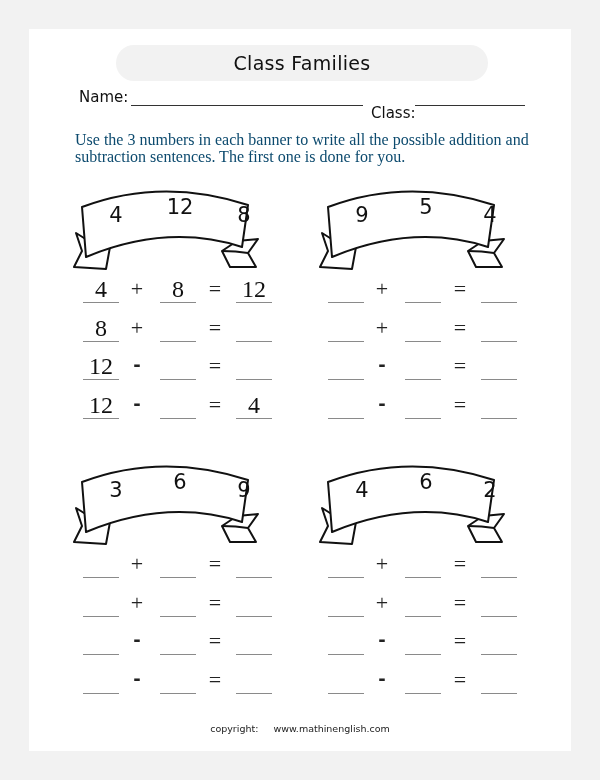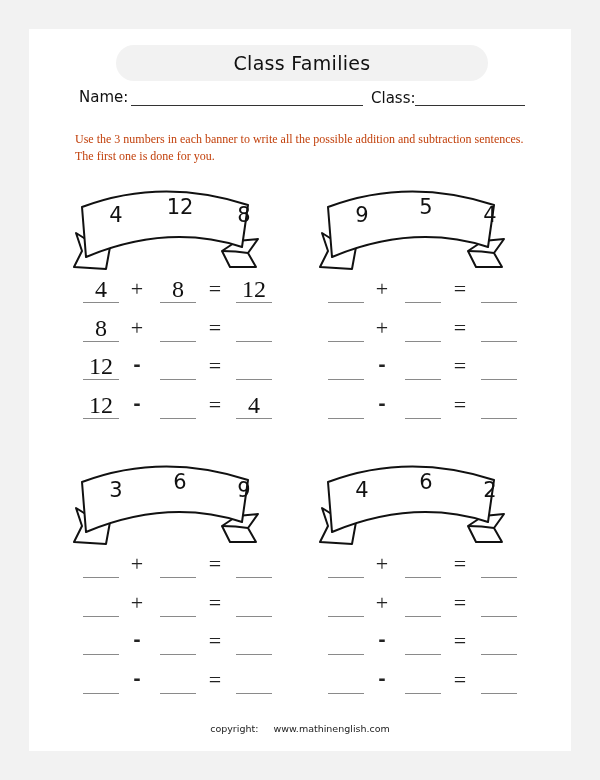--- a/index.html
+++ b/index.html
@@ -2,23 +2,23 @@
 <html><head>
 <meta charset="utf-8">
 <style>
   html, body { margin:0; padding:0; }
   body { width:600px; height:780px; background:#f2f2f2; position:relative; overflow:hidden; font-family:"DejaVu Sans", sans-serif; }
   .sheet { position:absolute; left:29px; top:29px; width:542px; height:722px; background:#ffffff; }
   .title-pill { position:absolute; left:116px; top:45px; width:372px; height:36px; background:#f2f2f2; border-radius:18px; display:flex; align-items:center; justify-content:center; font-family:"DejaVu Sans", sans-serif; font-size:19px; color:#111; letter-spacing:0.3px; }
   .name-row { position:absolute; top:88px; left:79px; font-family:"DejaVu Sans", sans-serif; font-size:15px; color:#111; }
   .name-label { position:absolute; left:0; top:0; white-space:nowrap; }
   .name-line { position:absolute; left:52px; top:17px; width:232px; border-bottom:1.5px solid #333; }
-  .class-label { position:absolute; left:292px; top:1px; white-space:nowrap; }
+  .class-label { position:absolute; left:292px; top:16px; white-space:nowrap; }
   .class-line { position:absolute; left:336px; top:17px; width:110px; border-bottom:1.5px solid #333; }
-  .instructions { position:absolute; left:75px; top:131px; width:460px; font-family:"Liberation Serif", serif; font-size:12px; line-height:17px; color:#c2410c; }
+  .instructions { position:absolute; left:75px; top:131px; width:460px; font-family:"Liberation Serif", serif; font-size:16px; line-height:17px; color:#0c4a6e; }
   .banner { position:absolute; width:190px; height:90px; }
   .banner svg { position:absolute; left:0; top:0; }
   .banner .num { position:absolute; font-family:"DejaVu Sans", sans-serif; font-size:21px; color:#111; transform:translateX(-50%); }
   .eq-row { position:absolute; height:30px; width:200px; }
   .blank { position:absolute; bottom:0; width:36px; height:26px; border-bottom:1.5px solid #8a8a8a; text-align:center; font-family:"Liberation Serif", serif; font-size:24px; line-height:26px; color:#111; }
   .op { position:absolute; bottom:3px; font-family:"Liberation Serif", serif; font-size:22px; line-height:22px; color:#222; width:16px; text-align:center; }
   .op.minus { font-family:"DejaVu Sans", sans-serif; font-weight:bold; font-size:18px; bottom:4px; }
   .footer { position:absolute; top:723px; left:0; width:600px; text-align:center; font-family:"DejaVu Sans", sans-serif; font-size:9.5px; color:#222; }
   .footer span { margin:8px 6px;text-align:center; }
 </style>

